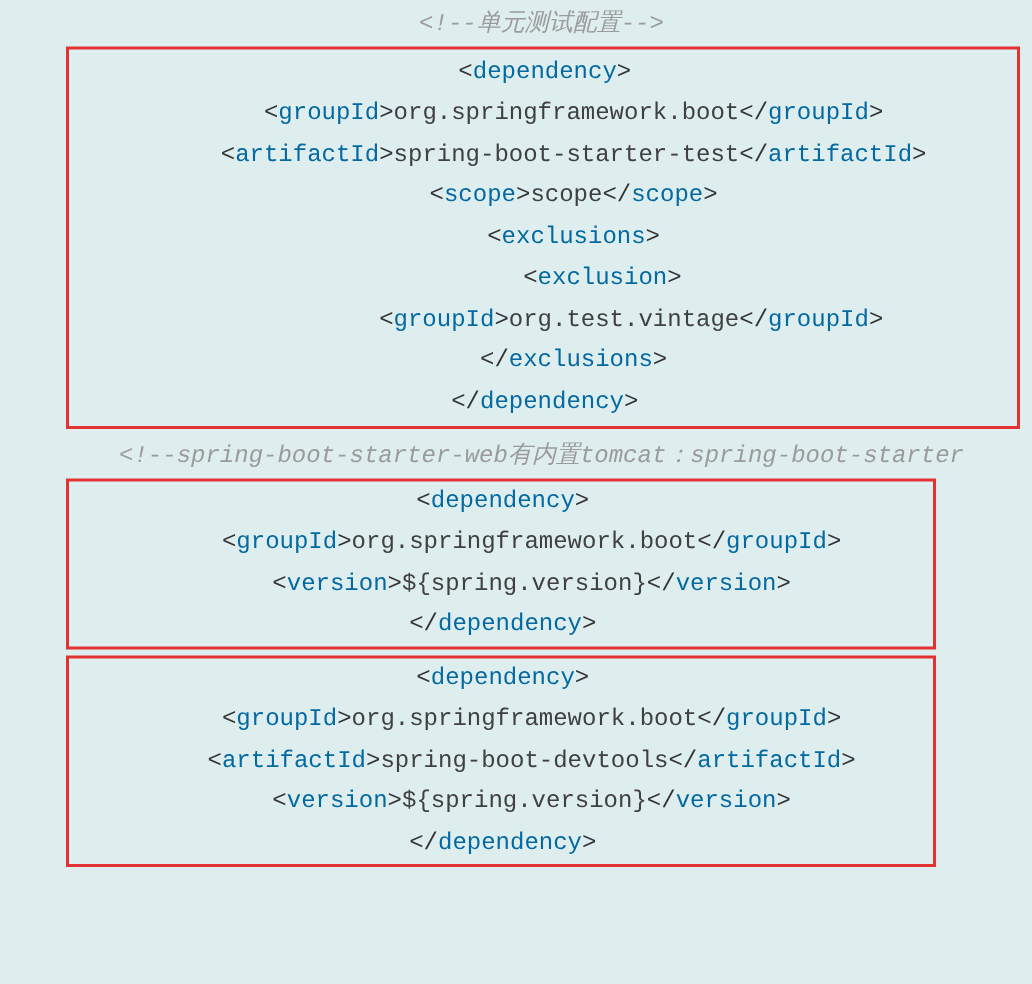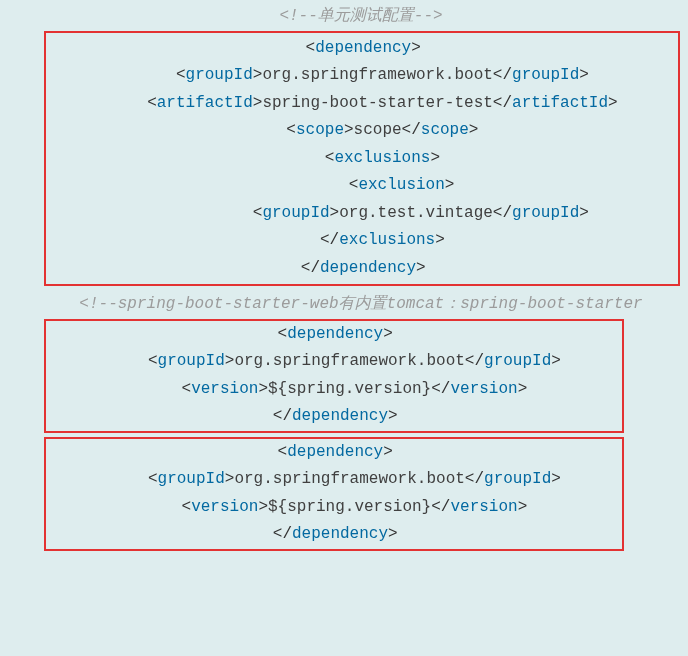--- a/index.html
+++ b/index.html
@@ -61,15 +61,16 @@
 <div class="boxed2">
 <div class="line neg-indent2"><span class="punct">    &lt;</span><span class="tag">dependency</span><span class="punct">&gt;</span></div>
 <div class="line neg-indent2"><span class="punct">        &lt;</span><span class="tag">groupId</span><span class="punct">&gt;</span><span class="text">org.springframework.boot</span><span class="punct">&lt;/</span><span class="tag">groupId</span><span class="punct">&gt;</span></div>
 <div class="line neg-indent2"><span class="punct">        &lt;</span><span class="tag">version</span><span class="punct">&gt;</span><span class="text">${spring.version}</span><span class="punct">&lt;/</span><span class="tag">version</span><span class="punct">&gt;</span></div>
 <div class="line neg-indent2"><span class="punct">    &lt;/</span><span class="tag">dependency</span><span class="punct">&gt;</span></div>
 </div>
 
 <div class="boxed3">
 <div class="line neg-indent2"><span class="punct">    &lt;</span><span class="tag">dependency</span><span class="punct">&gt;</span></div>
 <div class="line neg-indent2"><span class="punct">        &lt;</span><span class="tag">groupId</span><span class="punct">&gt;</span><span class="text">org.springframework.boot</span><span class="punct">&lt;/</span><span class="tag">groupId</span><span class="punct">&gt;</span></div>
+<div class="line neg-indent2"><span class="punct">        &lt;</span><span class="tag">artifactId</span><span class="punct">&gt;</span><span class="text">spring-boot-devtools</span><span class="punct">&lt;/</span><span class="tag">artifactId</span><span class="punct">&gt;</span></div>
 <div class="line neg-indent2"><span class="punct">        &lt;</span><span class="tag">version</span><span class="punct">&gt;</span><span class="text">${spring.version}</span><span class="punct">&lt;/</span><span class="tag">version</span><span class="punct">&gt;</span></div>
 <div class="line neg-indent2"><span class="punct">    &lt;/</span><span class="tag">dependency</span><span class="punct">&gt;</span></div>
 </div>
 
 </body></html>

